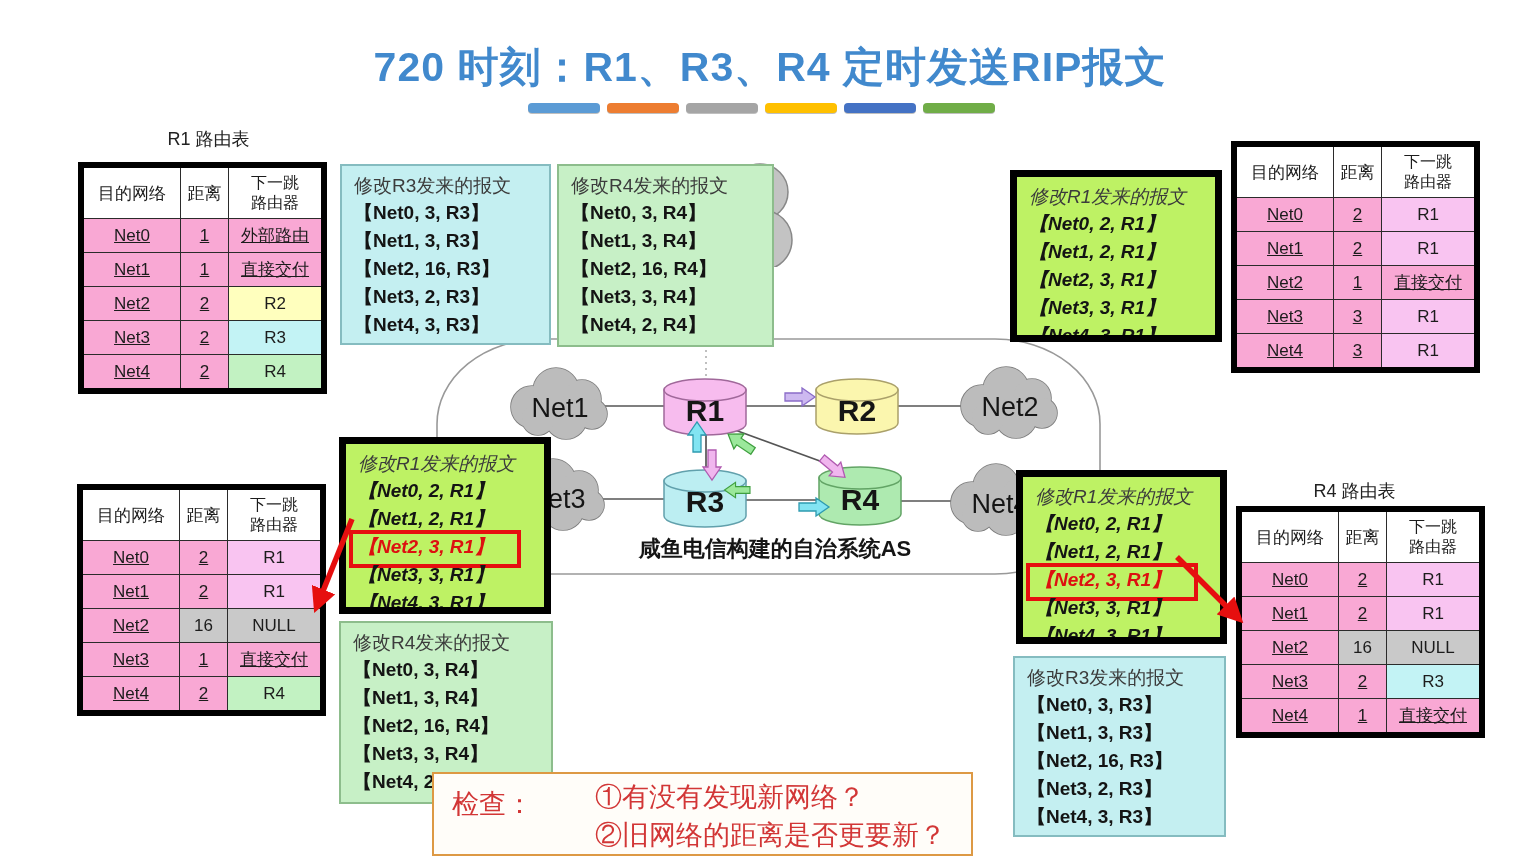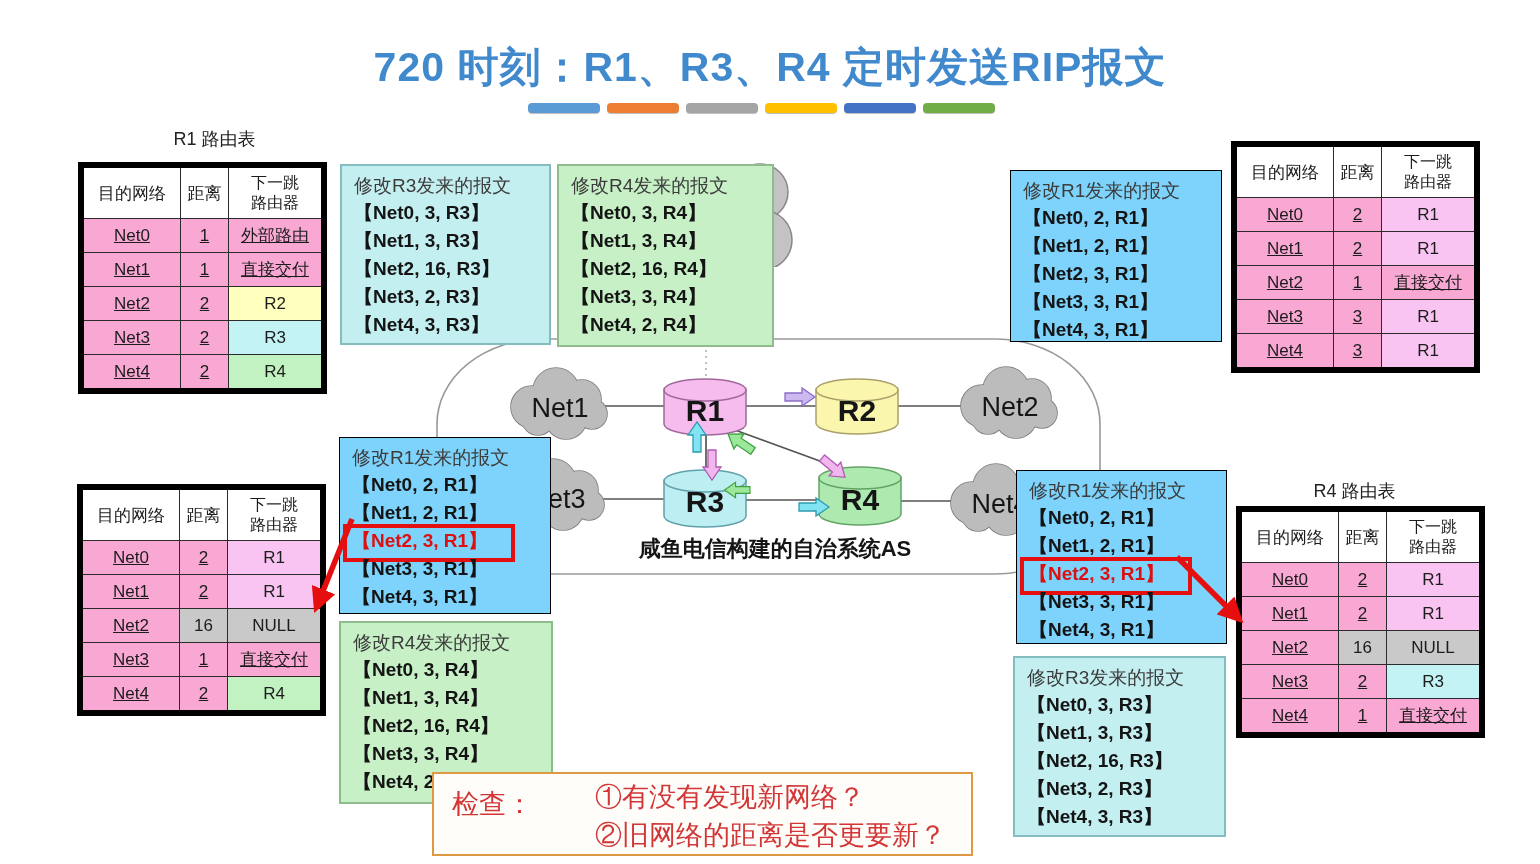--- a/index.html
+++ b/index.html
@@ -22,21 +22,21 @@
   .tcell:nth-child(3n+1){border-left:none;}
   .tcell:nth-child(-n+3){border-top:none;}
   .tcell.wrap{white-space:pre-line;text-align:center;line-height:1.25;font-size:16px;}
   .bg-white{background:#f9a8d4;text-decoration:underline;} .bg-pink{background:#f9c4f1;} .bg-yellow{background:#ffffbe;}
   .bg-cyan{background:#c3f3f5;} .bg-green{background:#c2f2c2;} .bg-gray{background:#c9c9c9;}
 
   
   .msg{position:absolute;z-index:5;padding:6px 0 11px 12px;overflow:hidden;box-sizing:border-box;margin-top:36px;}
   .theme-cyan{background:#c4eff1;border:2px solid #85bcc0;}
   .theme-green{background:#c7f0c6;border:2px solid #8dbd8c;}
-  .theme-pink{background:#7dd3fc;border:1px solid #000000;}
+  .theme-pink{background:#bef264;border:7px solid #000000;font-style:italic;}
   .msg-title{font-size:19px;color:#3c3c3c;line-height:27px;}
   .msg-line{position:relative;font-size:19px;font-weight:600;color:#141414;line-height:28px;}
   .msg-line.hl{color:#dd1010;}
   .redframe{position:absolute;left:-9px;top:-3px;width:164px;height:30px;border:4px solid #e60f0f;pointer-events:none;}
 
   
   .diagram-svg{position:absolute;left:425px;top:300px;z-index:1;}
   .cloud-stroke{fill:#bcbcbc;stroke:#7d7d7d;stroke-width:1.6;}
   .cloud-fill{fill:#bcbcbc;}
   .netlabel{font-size:27px;font-weight:500;fill:#151515;}
@@ -68,21 +68,21 @@
   <div class="main-title">720 时刻：R1、R3、R4 定时发送RIP报文</div>
   <div>
       <span class="bar" style="left: 528px; background: rgb(91, 155, 213);"></span>
       <span class="bar" style="left: 607px; background: rgb(237, 125, 49);"></span>
       <span class="bar" style="left: 686px; background: rgb(165, 165, 165);"></span>
       <span class="bar" style="left: 765px; background: rgb(255, 192, 0);"></span>
       <span class="bar" style="left: 844px; background: rgb(68, 114, 196);"></span>
       <span class="bar" style="left: 923px; background: rgb(112, 173, 71);"></span>
     </div>
 
-  <div class="rt-title" style="left:96px;top:127px;width:237px;">R1 路由表</div>
+  <div class="rt-title" style="left:90px;top:127px;width:237px;">R1 路由表</div>
   <div class="rt-title" style="left:1236px;top:479px;width:237px;text-align:center;">R4 路由表</div>
 
   <div class="rt-table" style="left:78px;top:162px;">
       <div class="tcell">目的网络</div>
       <div class="tcell">距离</div>
       <div class="tcell wrap">下一跳
 路由器</div>
       <div class="tcell bg-white">Net0</div>
       <div class="tcell bg-white">1</div>
       <div class="tcell bg-white">外部路由</div>

